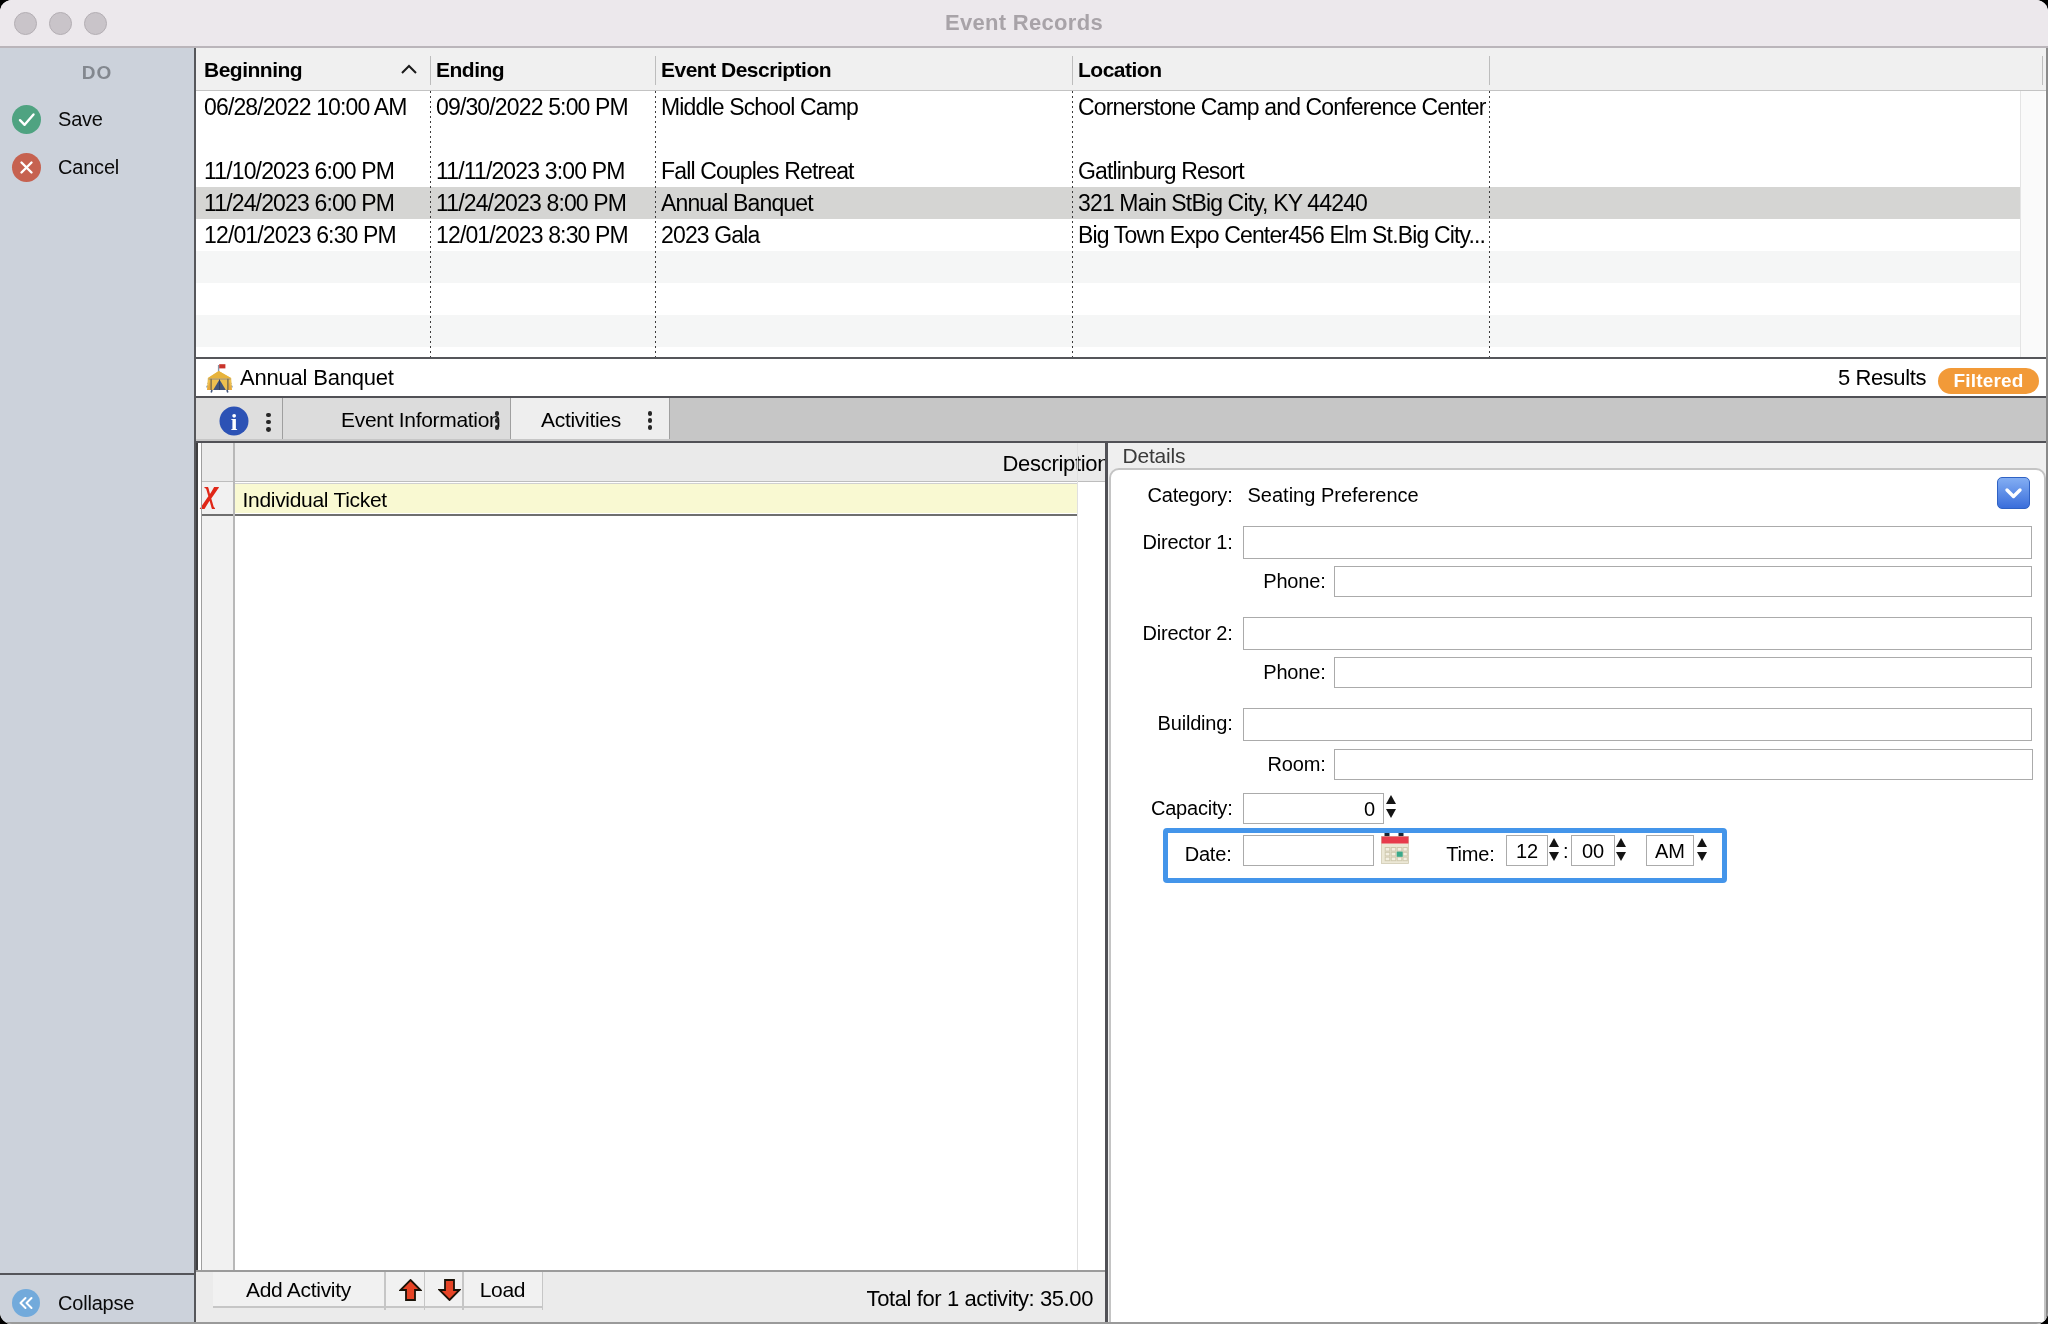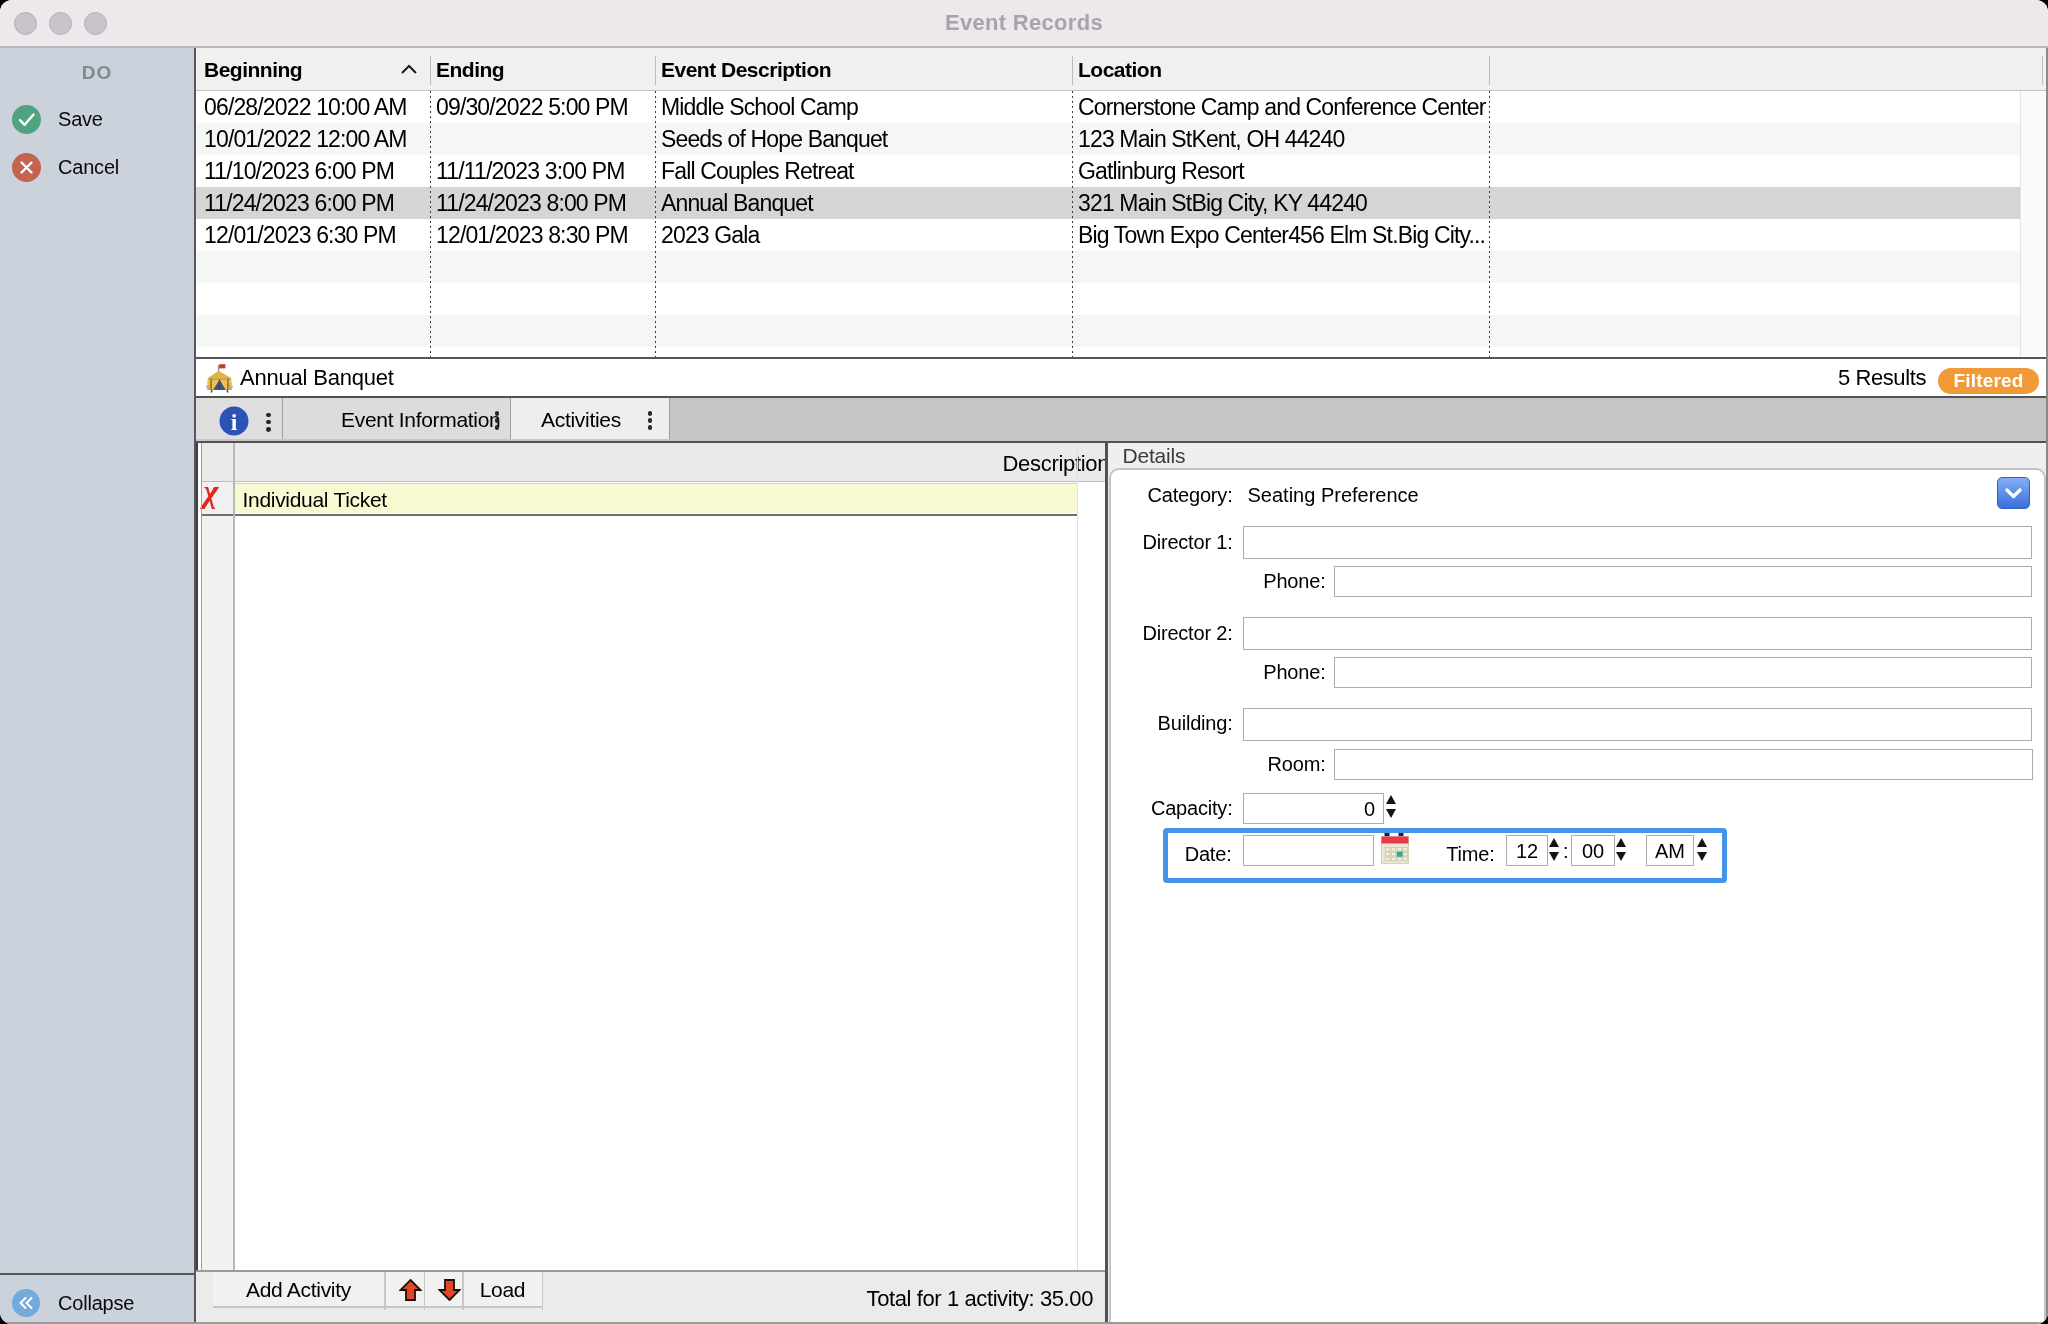--- a/index.html
+++ b/index.html
@@ -121,25 +121,20 @@
       <div class="hsep" style="left:459px;"></div>
       <div class="hsep" style="left:875.5px;"></div>
       <div class="hsep" style="left:1293px;"></div>
       <div class="hsep" style="left:1845.5px;"></div>
     </div>
     <div class="row" style="top:43px;background:#fff;">
       <div class="cell" style="left:8px;">06/28/2022 10:00 AM</div>
       <div class="cell" style="left:240px;">09/30/2022 5:00 PM</div>
       <div class="cell" style="left:465px;">Middle School Camp</div>
       <div class="cell" style="left:882px;">Cornerstone Camp and Conference Center</div>
-    </div>
-    <div class="row" style="top:75px;background:#f5f6f6;">
-      <div class="cell" style="left:8px;">10/01/2022 12:00 AM</div>
-      <div class="cell" style="left:465px;">Seeds of Hope Banquet</div>
-      <div class="cell" style="left:882px;">123 Main StKent, OH 44240</div>
     </div>
     <div class="row" style="top:107px;background:#fff;">
       <div class="cell" style="left:8px;">11/10/2023 6:00 PM</div>
       <div class="cell" style="left:240px;">11/11/2023 3:00 PM</div>
       <div class="cell" style="left:465px;">Fall Couples Retreat</div>
       <div class="cell" style="left:882px;">Gatlinburg Resort</div>
     </div>
     <div class="row" style="top:139px;background:#d5d5d3;">
       <div class="cell" style="left:8px;">11/24/2023 6:00 PM</div>
       <div class="cell" style="left:240px;">11/24/2023 8:00 PM</div>

